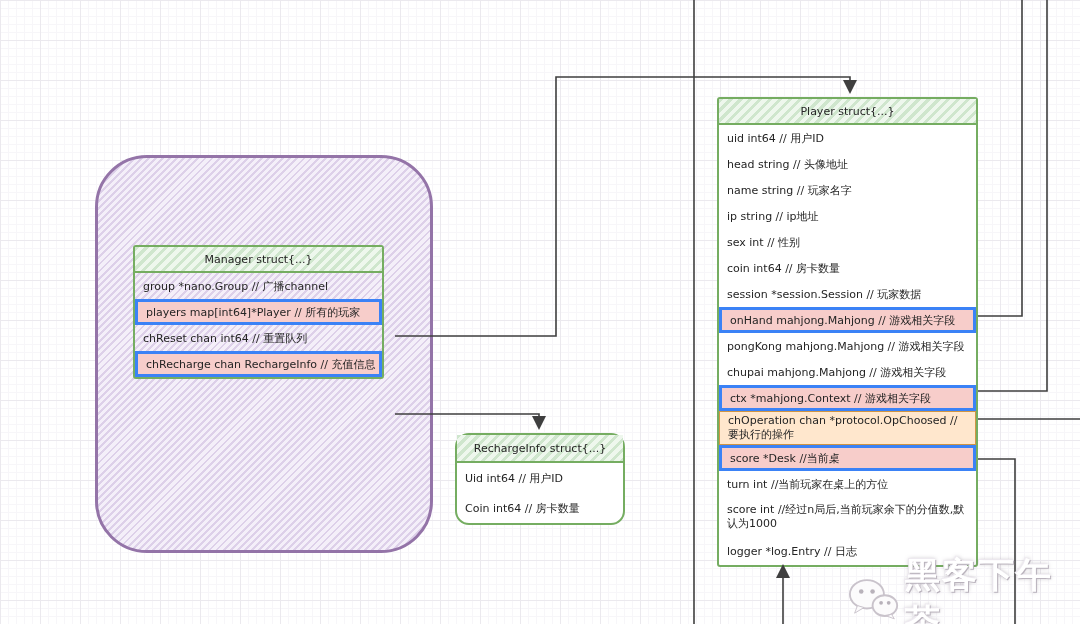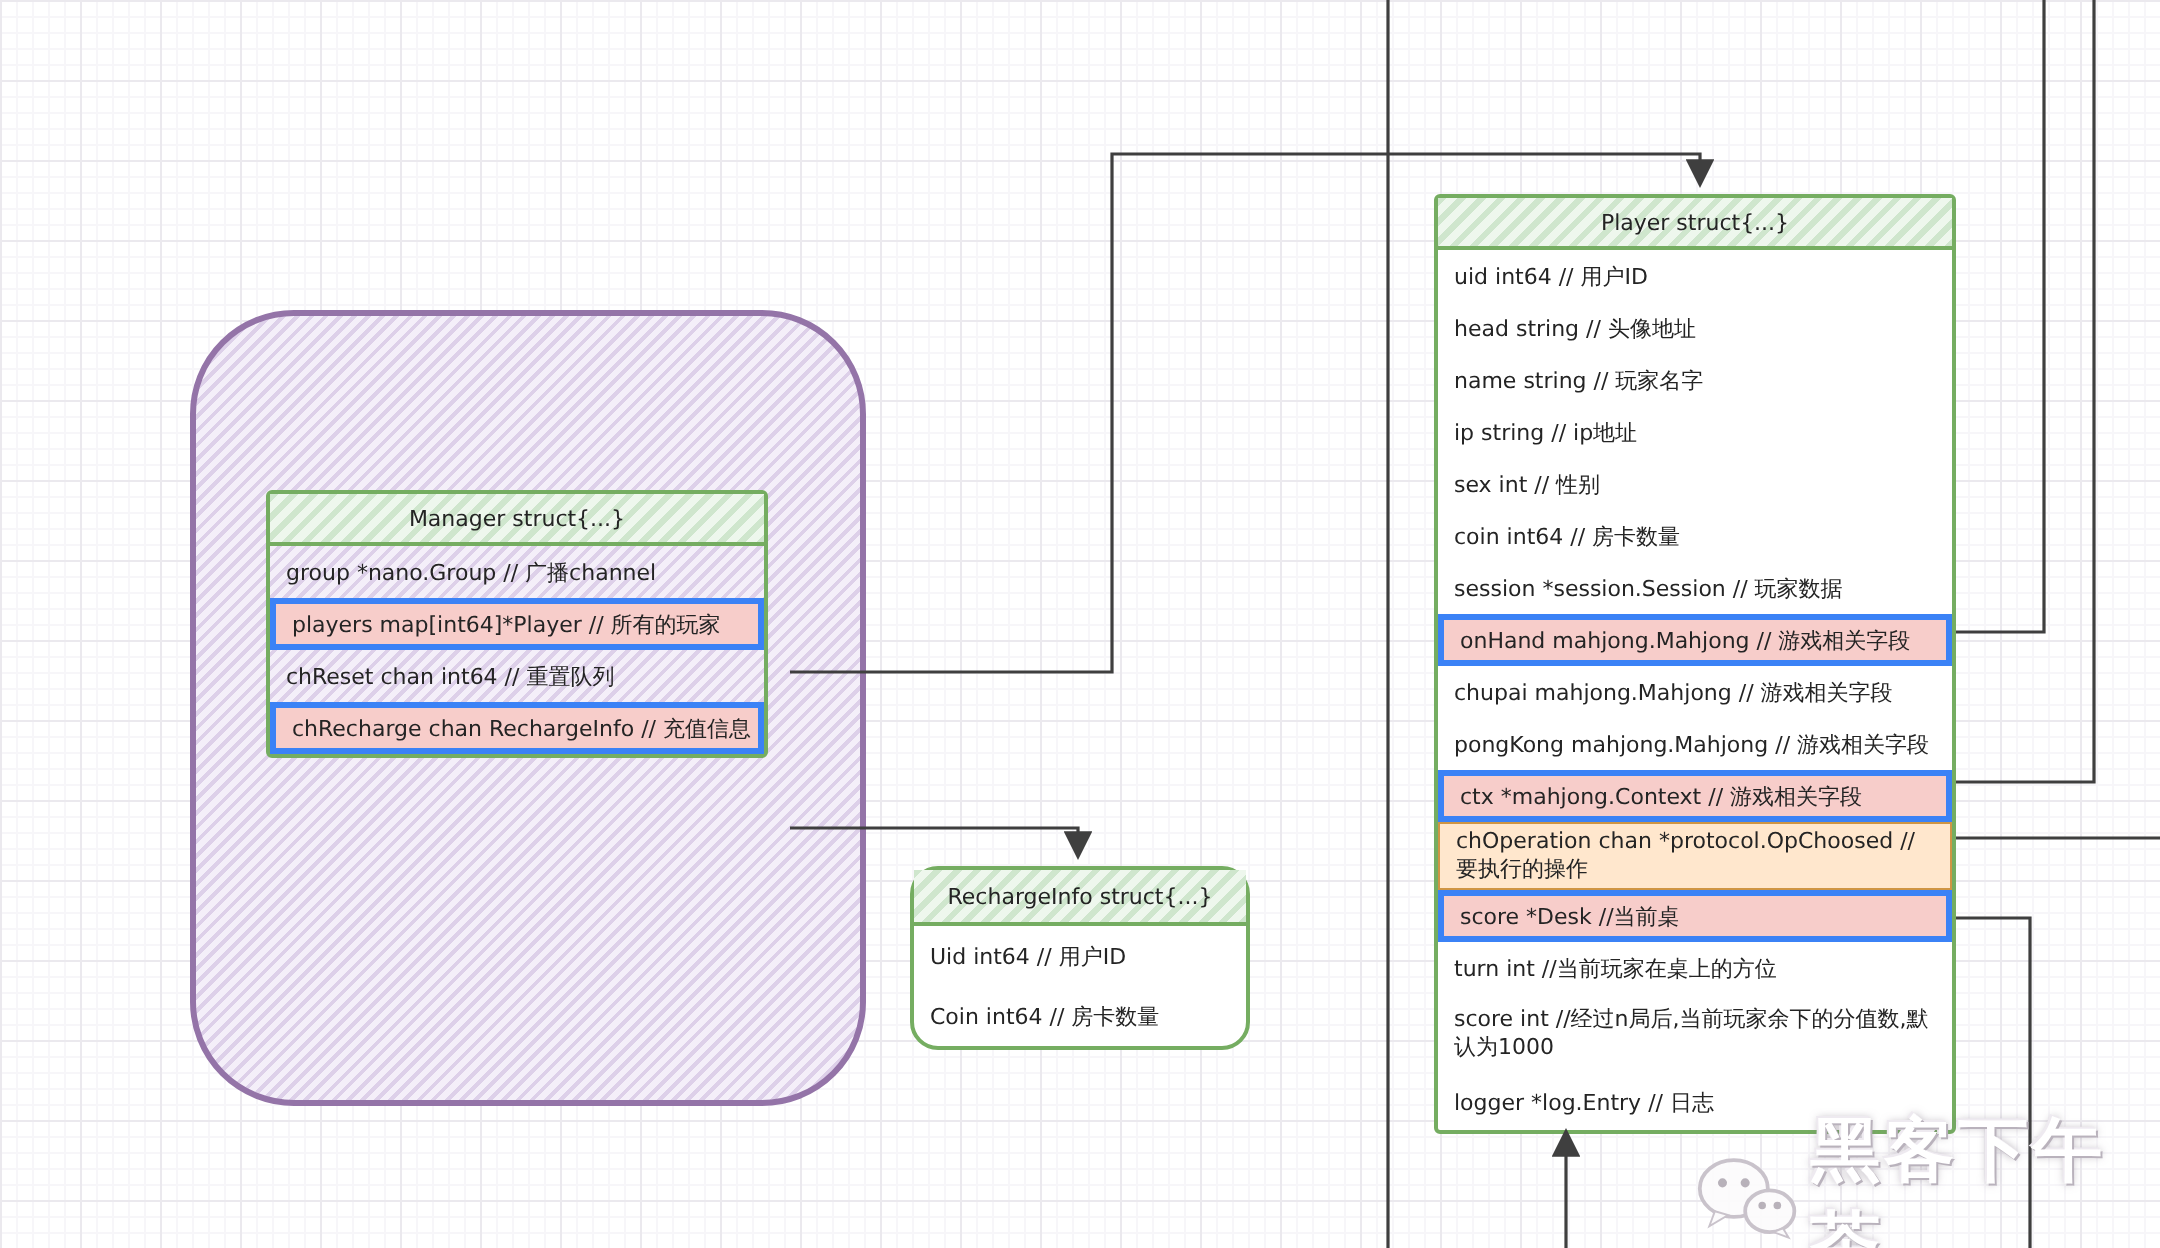--- a/index.html
+++ b/index.html
@@ -107,24 +107,24 @@
     <div class="row r26">
         <span>coin int64 // 房卡数量</span>
       </div>
     <div class="row r26">
         <span>session *session.Session // 玩家数据</span>
       </div>
     <div class="row r26 pink">
         <span>onHand mahjong.Mahjong // 游戏相关字段</span>
       </div>
     <div class="row r26">
-        <span>chupai mahjong.Mahjong // 游戏相关字段</span>
+        <span>pongKong mahjong.Mahjong // 游戏相关字段</span>
       </div>
     <div class="row r26">
-        <span>pongKong mahjong.Mahjong // 游戏相关字段</span>
+        <span>chupai mahjong.Mahjong // 游戏相关字段</span>
       </div>
     <div class="row r26 pink">
         <span>ctx *mahjong.Context // 游戏相关字段</span>
       </div>
     <div class="row r34 orange multi">
         <span>chOperation chan *protocol.OpChoosed //要执行的操作</span>
       </div>
     <div class="row r26 pink">
         <span>score *Desk //当前桌</span>
       </div>

